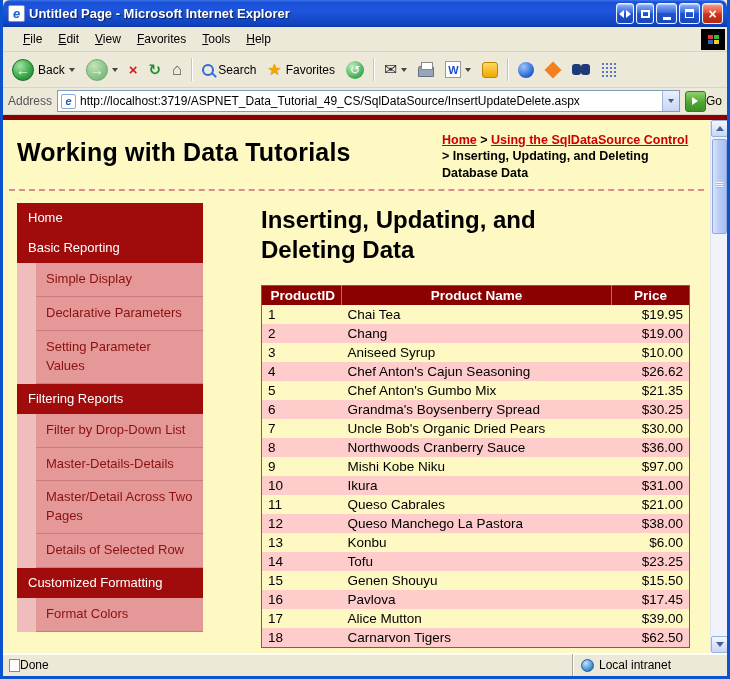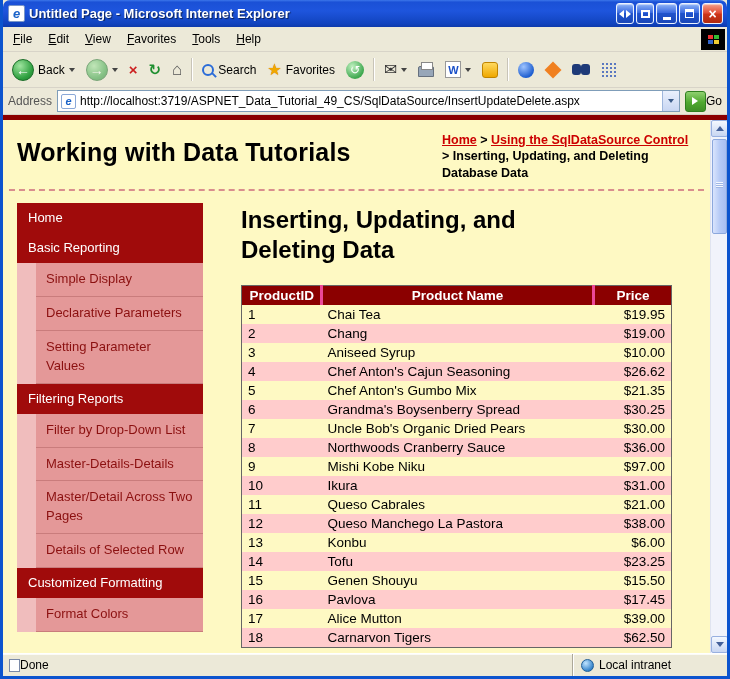--- a/index.html
+++ b/index.html
@@ -35,21 +35,21 @@
     font-weight:bold;font-size:14px;line-height:1;}
   .arrlr{position:relative;width:12px;height:8px;}
   .arrlr::before{content:"";position:absolute;left:0;top:0;border-top:4px solid transparent;border-bottom:4px solid transparent;border-right:5px solid #fff;}
   .arrlr::after{content:"";position:absolute;right:0;top:0;border-top:4px solid transparent;border-bottom:4px solid transparent;border-left:5px solid #fff;}
   .sqr{width:9px;height:8px;border:2px solid #fff;display:block;}
   .minline{width:8px;height:3px;background:#fff;margin-top:9px;display:block;}
   .maxbox{width:9px;height:9px;border:1px solid #fff;border-top:3px solid #fff;display:block;}
 
   
   .menubar{height:25px;flex:0 0 25px;background:#ECE9D8;border-bottom:1px solid #D8D4C8;
-    display:flex;align-items:center;padding-left:2px;font-size:12px;}
+    display:flex;align-items:center;padding-left:12px;font-size:12px;}
   .menu-item{display:inline-block;padding:4px 8px;color:#000;cursor:default;}
   .menu-item::first-letter{text-decoration:underline;}
   .menu-spacer{flex:1;}
   .throbber{width:24px;height:21px;background:#000;display:flex;align-items:center;justify-content:center;margin-right:2px;}
   .flag{width:10px;height:9px;display:grid;grid-template-columns:5px 5px;grid-template-rows:4px 4px;gap:1px;}
   .flag i{display:block;}
   .flag i:nth-child(1){background:#E33;}
   .flag i:nth-child(2){background:#3B3;}
   .flag i:nth-child(3){background:#36C;}
   .flag i:nth-child(4){background:#EC3;}
@@ -113,24 +113,24 @@
   .content-row{display:flex;align-items:flex-start;margin-top:12px;}
 
   
   .sidebar{width:186px;margin-left:14px;flex:0 0 186px;font-size:13px;}
   .nav-section{background:#A00B0B;color:#fff;padding:6px 11px;line-height:1.4;cursor:pointer;}
   .nav-sub{display:flex;cursor:pointer;}
   .nav-sub .gutter{width:19px;background:#F0BDBD;flex:0 0 19px;}
   .nav-sub .navtext{flex:1;background:#E49898;color:#8B1010;padding:7px 10px;line-height:1.45;border-bottom:1px solid #C97C7C;}
 
   
-  .main{flex:1;padding-left:38px;padding-right:20px;}
+  .main{flex:1;padding-left:58px;padding-right:20px;}
   .main-heading{font-size:24px;font-weight:bold;color:#000;line-height:1.25;width:370px;margin:2px 0 20px 0;}
   table.products{border-collapse:collapse;font-size:13.5px;border:1px solid #666;}
-  table.products th{background:#8B0000;color:#fff;font-weight:bold;padding:2px 6px;border-left:3px solid #ec4899;}
+  table.products th{background:#8B0000;color:#fff;font-weight:bold;padding:2px 6px;border-left:1px solid #ec4899;}
   table.products th:first-child{border-left:none;}
   table.products th.col0{text-align:right;width:80px;}
   table.products th.col1{text-align:center;width:272px;}
   table.products th.col2{text-align:center;width:78px;}
   table.products td{padding:2px 6px;height:17px;color:#000;}
   table.products td.col2{text-align:right;}
   table.products tr.alt td{background:#FFCCCC;}
 
   
   .scrollbar{position:absolute;top:0;right:0;bottom:0;width:17px;background:#F1F3FB;border-left:1px solid #E0E4F0;}

